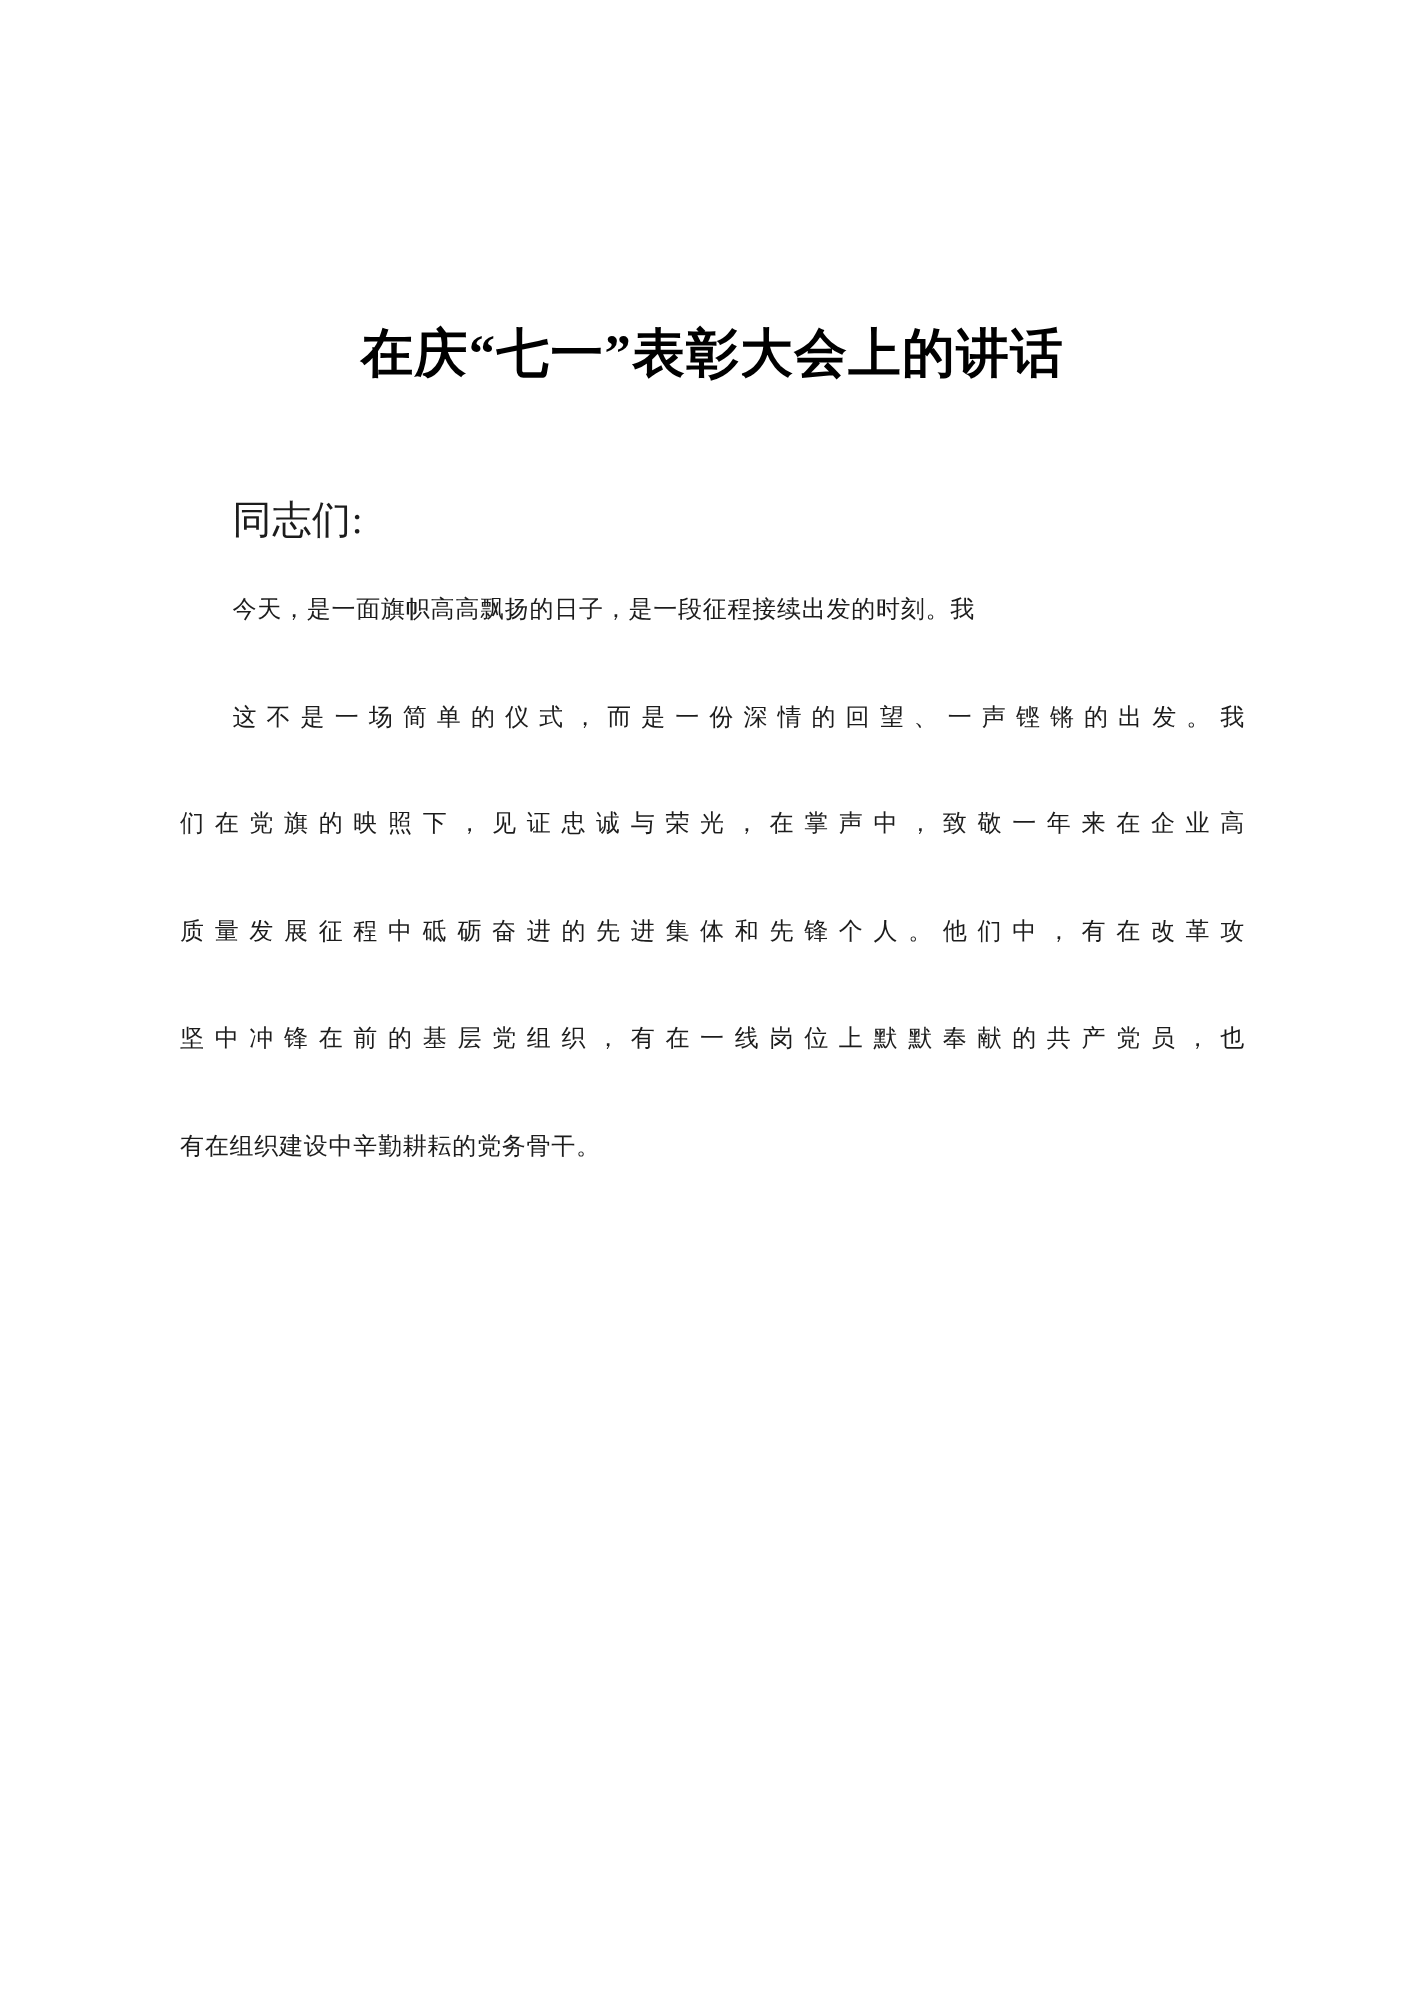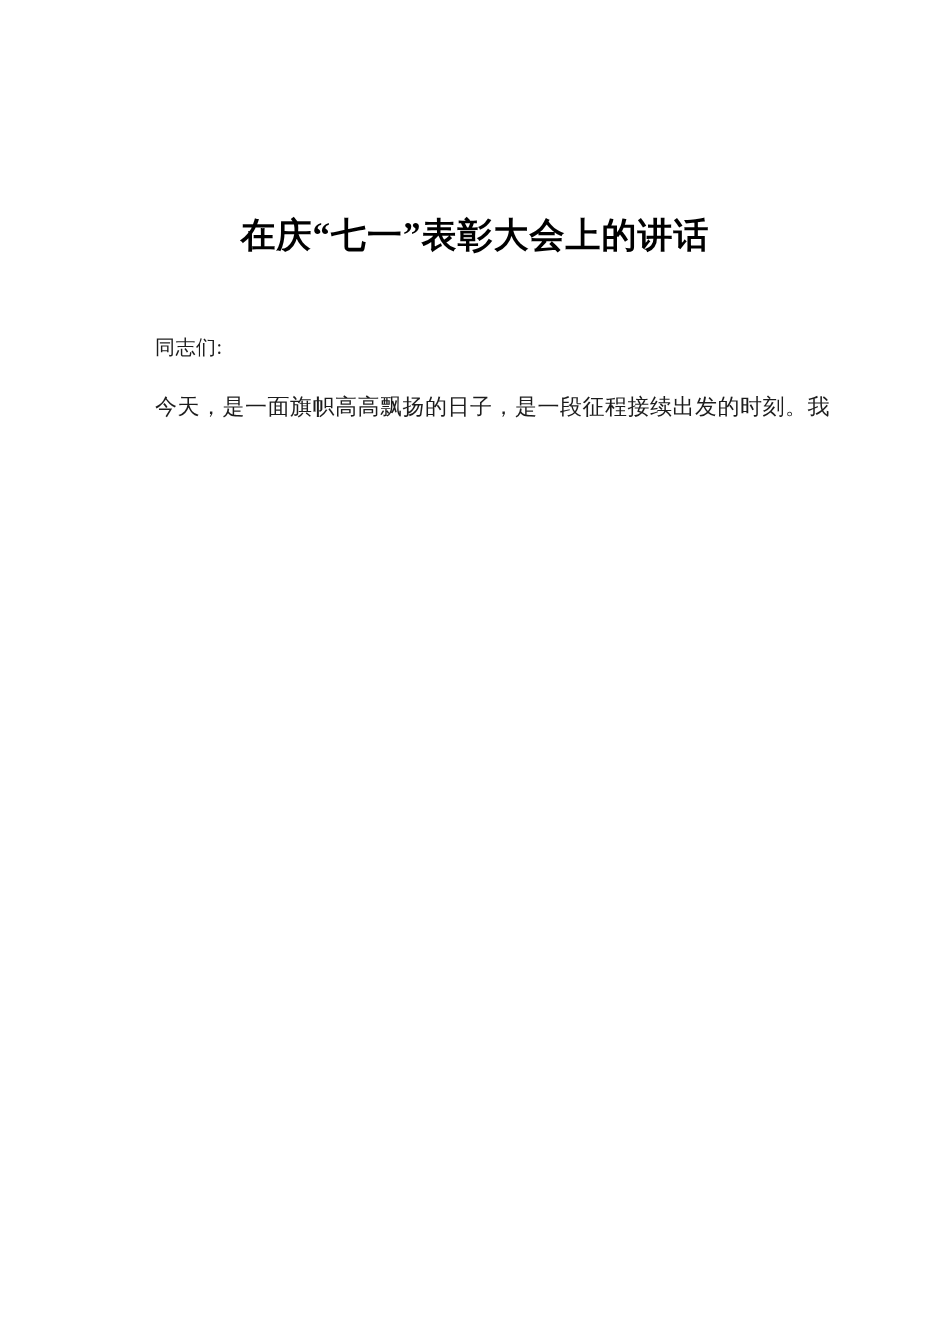--- a/index.html
+++ b/index.html
@@ -23,29 +23,29 @@
     font-size: 35px;
     line-height: 44px;
     font-weight: bold;
     text-align: center;
     color: #000000;
     letter-spacing: 1px;
     font-family: "Liberation Serif", serif;
   }
   .salutation {
     margin: 71px 0 0 0;
-    font-size: 20px;
+    font-size: 26px;
     line-height: 36px;
     letter-spacing: 0.5px;
     color: #1c1c1c;
     text-indent: 35px; 
   }
   .para {
     margin: 0;
-    font-size: 22px;
+    font-size: 16px;
     line-height: 71.5px;   
     letter-spacing: 0.5px;
     color: #1c1c1c;
     text-align: justify;
   }
   .para.first {
     margin-top: 6px;
   }
   .para .line {
     display: block;
@@ -69,16 +69,23 @@
   <div class="content">
 
     <h1 class="doc-title">在庆“七一”表彰大会上的讲话</h1>
 
     <p class="salutation">同志们:</p>
 
     <p class="para first">
         <span class="line">今天，是一面旗帜高高飘扬的日子，是一段征程接续出发的时刻。我</span>
       </p>
 
+    <p class="para">
+        <span class="line">这不是一场简单的仪式，而是一份深情的回望、一声铿锵的出发。我</span>
+        <span class="line">们在党旗的映照下，见证忠诚与荣光，在掌声中，致敬一年来在企业高</span>
+        <span class="line">质量发展征程中砥砺奋进的先进集体和先锋个人。他们中，有在改革攻</span>
+        <span class="line">坚中冲锋在前的基层党组织，有在一线岗位上默默奉献的共产党员，也</span>
+        <span class="line">有在组织建设中辛勤耕耘的党务骨干。</span>
+      </p>
 
 
   </div>
 </div>
 
 </body></html>

